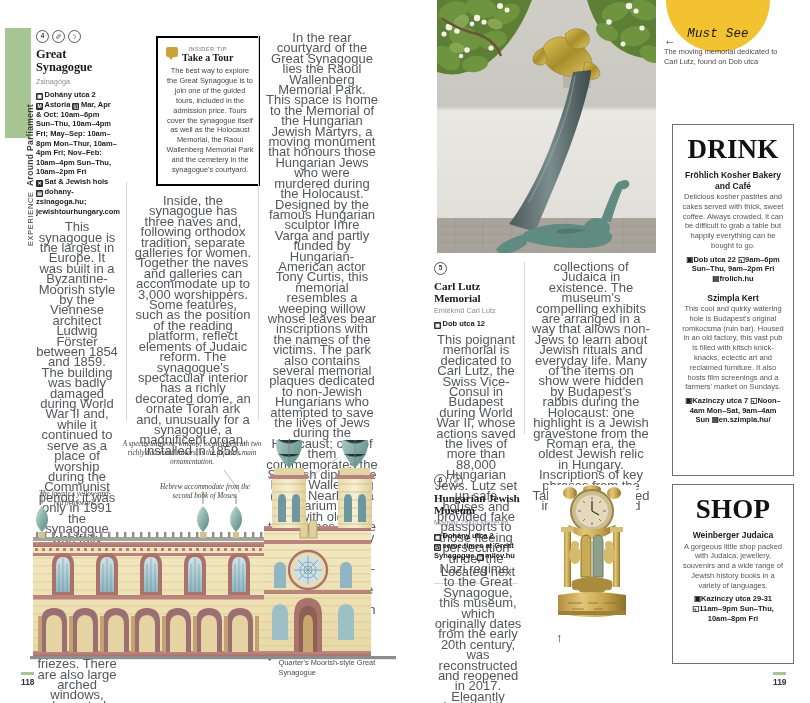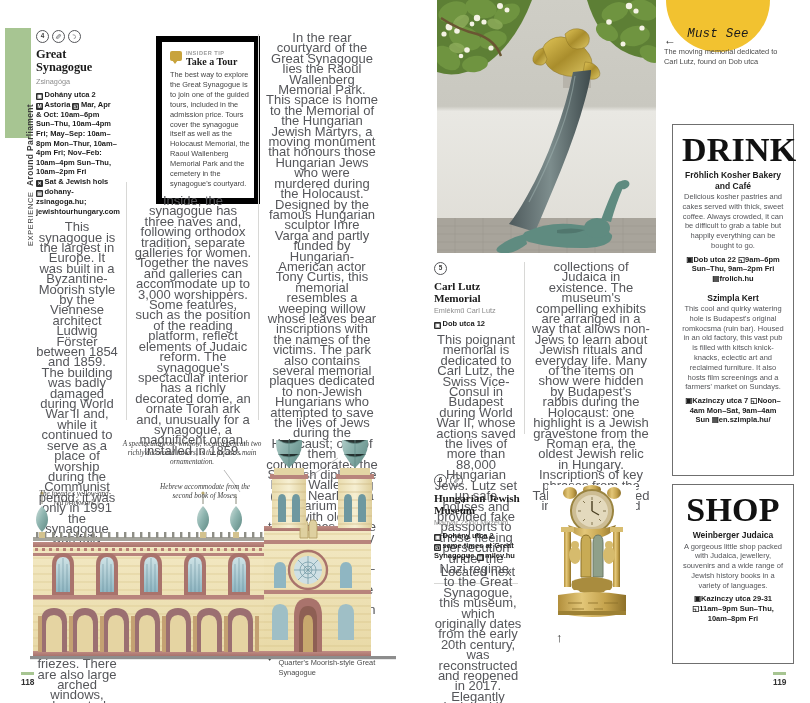--- a/index.html
+++ b/index.html
@@ -49,22 +49,22 @@
   .poi-sub{font-size:7.3px;color:#8d8d8d;margin:2px 0 4px;font-style:normal;}
   .meta{font-size:7.5px;line-height:9.6px;color:#1b1b1b;font-weight:700;margin-bottom:6px;}
   .meta .mi{
     display:inline-block;width:7px;height:7px;background:#2d2d2d;color:#fff;
     font-size:5px;line-height:7px;text-align:center;margin-right:1.5px;
     border-radius:1px;vertical-align:-1px;
   }
 
   
   .tipbox{
-    position:absolute;border:6px solid #000000;background:#fff;
-    padding:8px 4px 9px 8px;box-sizing:border-box;
+    position:absolute;border:2px solid #000000;background:#fff;
+    padding:8px 4px 9px 8px;box-sizing:border-box;text-align:center;
   }
   .tip-head{display:flex;align-items:flex-start;gap:4px;margin-bottom:3px;}
   .tip-bubble{
     width:12px;height:10px;border-radius:2px;background:#c8a33c;flex:0 0 auto;
     position:relative;margin-top:1px;
   }
   .tip-bubble:after{
     content:"";position:absolute;left:2px;bottom:-3px;border-left:3px solid transparent;
     border-right:3px solid transparent;border-top:4px solid #c8a33c;
   }
@@ -88,21 +88,21 @@
   }
   .caption{font-size:7.4px;line-height:9.6px;color:#4a4a4a;}
   .arrow-l{font-size:12px;line-height:10px;color:#333;}
 
   
   .sidebox{
     position:absolute;border:1px solid #6f6f6f;background:#fff;
     box-sizing:border-box;padding:10px 9px 11px;text-align:center;
   }
   .sidebox .bigword{
-    font-family:"Liberation Serif",serif;font-weight:700;font-size:34px;
+    font-family:"Liberation Serif",serif;font-weight:700;font-size:27px;
     letter-spacing:.2px;color:#111;line-height:25px;margin:2px 0 8px;
   }
   .sb-name{font-size:8.5px;font-weight:700;color:#1b1b1b;line-height:10.5px;margin-bottom:1px;}
   .sb-body{font-size:7.5px;line-height:9.8px;color:#55565a;}
   .sb-meta{font-size:7.5px;line-height:9.6px;color:#1b1b1b;font-weight:700;margin-top:4px;}
   .sb-sep{height:9px;}
 
   
   .illus{position:absolute;}
   .anno{position:absolute;font-family:"Liberation Serif",serif;font-style:italic;

